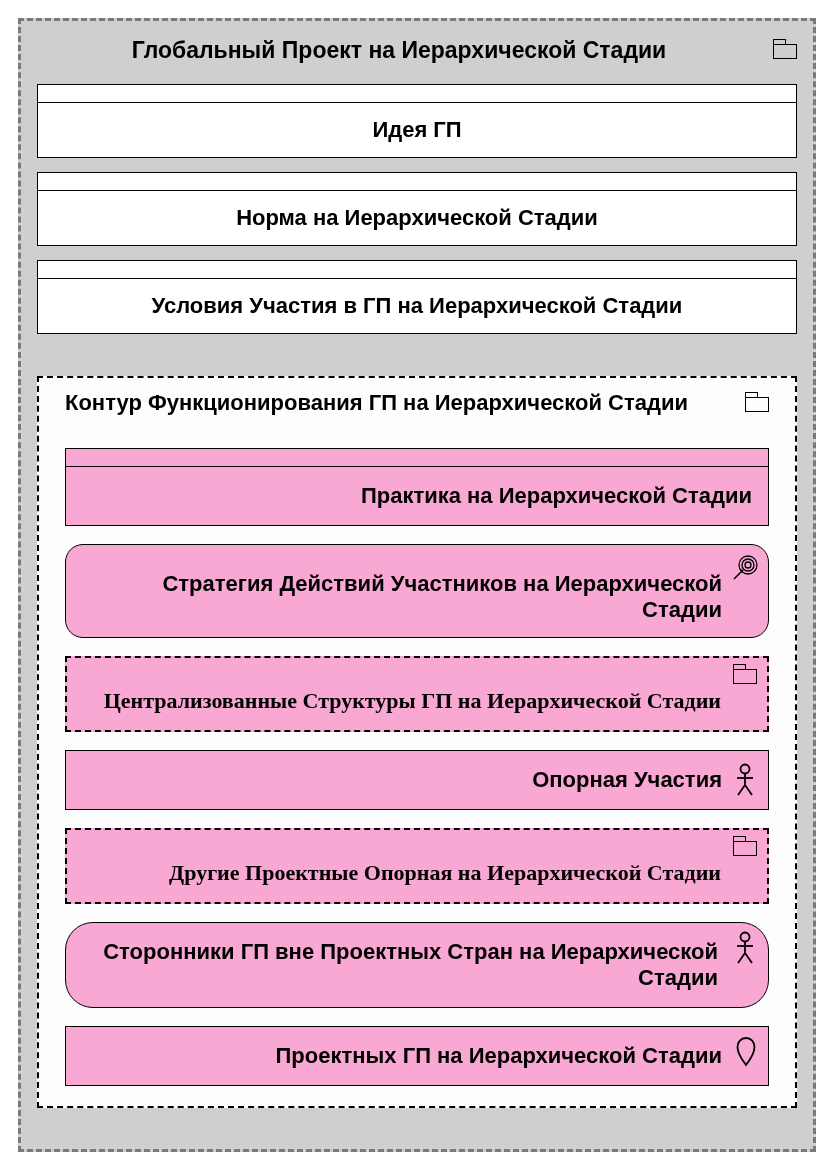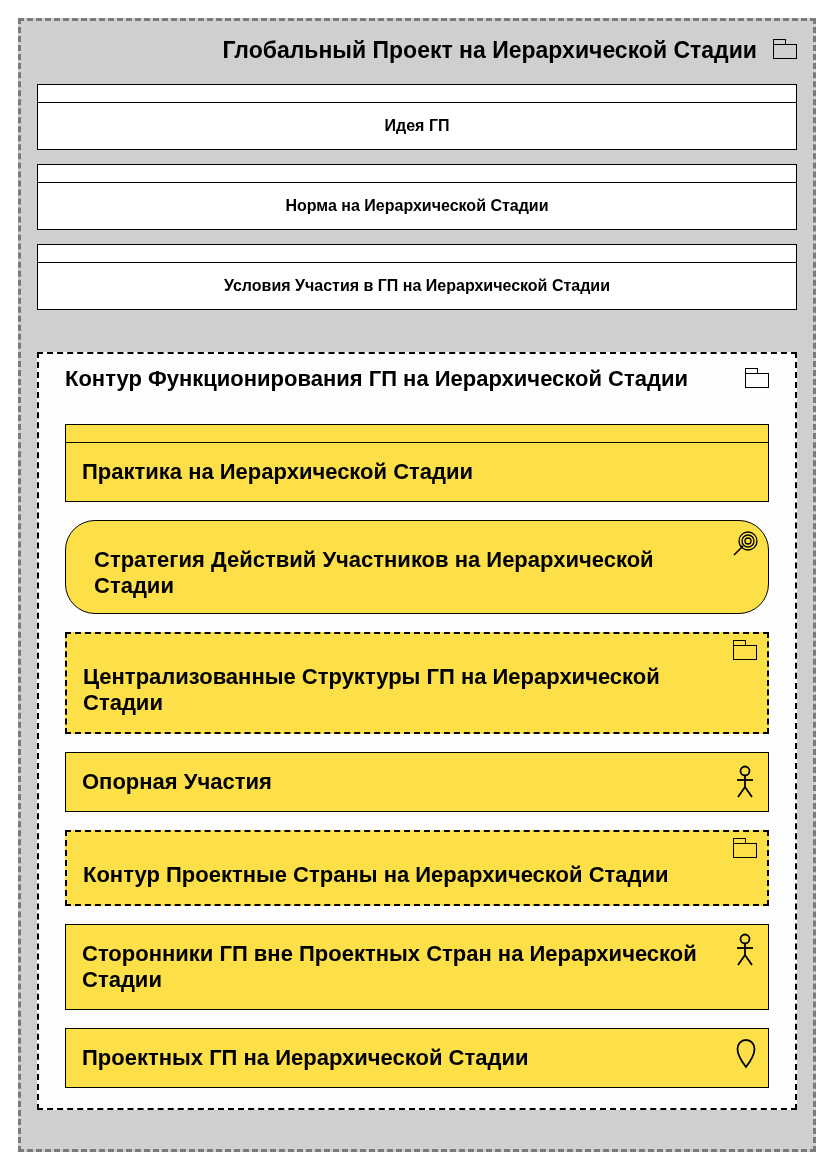--- a/index.html
+++ b/index.html
@@ -21,21 +21,21 @@
     width: 100%;
     height: 100%;
     border: 3px dashed #7a7a7a;
     background: #cfcfcf;
     position: relative;
     padding: 14px 16px 16px 16px;
   }
   .pkg-title {
     font-size: 23px;
     font-weight: bold;
-    text-align: right;
+    text-align: center;
     margin-bottom: 18px;
     padding: 2px 40px 2px 4px;
     position: relative;
   }
   .pkg-title .folder-icon,
   .inner-pkg-header .folder-icon {
     position: absolute;
     right: 2px;
     top: 4px;
   }
@@ -69,61 +69,61 @@
     background: #fff;
     border: 1.5px solid #000;
     margin-bottom: 14px;
     position: relative;
   }
   .block-header {
     height: 18px;
     border-bottom: 1.5px solid #000;
   }
   .block-body {
-    font-size: 16px;
+    font-size: 22px;
     font-weight: bold;
     text-align: center;
     padding: 14px 10px;
   }
   .inner-package {
     border: 2.5px dashed #000;
     background: #fdfdfd;
     padding: 10px 26px 20px 26px;
     position: relative;
     margin-top: 42px;
   }
   .inner-pkg-header {
     font-size: 22px;
     font-weight: bold;
     text-align: left;
     padding: 2px 40px 14px 0;
     position: relative;
   }
   .sub-block {
-    background: #fde047;
+    background: #f9a8d4;
     border: 1.5px solid #000;
     margin-top: 18px;
     font-size: 22px;
     font-weight: bold;
-    text-align: left;
+    text-align: right;
     padding: 16px 46px 16px 16px;
     position: relative;
   }
   .sub-block.with-header {
     padding: 0;
   }
   .sub-block.with-header .sub-header {
     height: 18px;
     border-bottom: 1.5px solid #000;
   }
   .sub-block.with-header .sub-body {
     padding: 16px 16px 16px 16px;
   }
   .sub-block.rounded {
-    border-radius: 30px;
+    border-radius: 18px;
     padding-top: 26px;
     padding-bottom: 14px;
     padding-left: 28px;
   }
   .sub-block.dashed {
     border: 2.2px dashed #000;
   }
   .corner-icon {
     position: absolute;
     right: 10px;
@@ -134,20 +134,21 @@
   .corner-icon.folder { top: 6px; }
   .target-icon svg,
   .actor-icon svg,
   .pin-icon svg {
     width: 100%;
     height: 100%;
   }
   .sub-block.tall {
     padding-top: 30px;
     padding-bottom: 16px;
+    font-family: Liberation Serif, serif;
   }
   .icon-right-middle {
     position: absolute;
     right: 12px;
     top: 50%;
     transform: translateY(-50%);
     width: 22px;
     height: 34px;
   }
   .actor-icon, .pin-icon { position: absolute; right: 12px; width: 22px; height: 34px; }
@@ -219,24 +220,24 @@
             <line x1="11" y1="22" x2="18" y2="32" stroke="#000" stroke-width="1.8"></line>
           </svg>
         </span>
         <span>Опорная Участия</span>
       </div>
 
       <div class="sub-block dashed tall">
         <span class="corner-icon folder" style="top:6px;right:8px;">
           <span class="folder-icon" style="position:absolute;top:0;left:0;"></span>
         </span>
-        <span>Контур Проектные Страны на Иерархической Стадии</span>
-      </div>
-
-      <div class="sub-block" style="padding-right:28px;">
+        <span>Другие Проектные Опорная на Иерархической Стадии</span>
+      </div>
+
+      <div class="sub-block" style="padding-right:50px;border-radius:28px;">
         <span class="actor-icon" style="top:8px;">
           <svg viewBox="0 0 22 34">
             <circle cx="11" cy="6" r="4.5" fill="none" stroke="#000" stroke-width="1.8"></circle>
             <line x1="11" y1="10.5" x2="11" y2="22" stroke="#000" stroke-width="1.8"></line>
             <line x1="3" y1="15" x2="19" y2="15" stroke="#000" stroke-width="1.8"></line>
             <line x1="11" y1="22" x2="4" y2="32" stroke="#000" stroke-width="1.8"></line>
             <line x1="11" y1="22" x2="18" y2="32" stroke="#000" stroke-width="1.8"></line>
           </svg>
         </span>
         <span>Сторонники ГП вне Проектных Стран на Иерархической Стадии</span>

